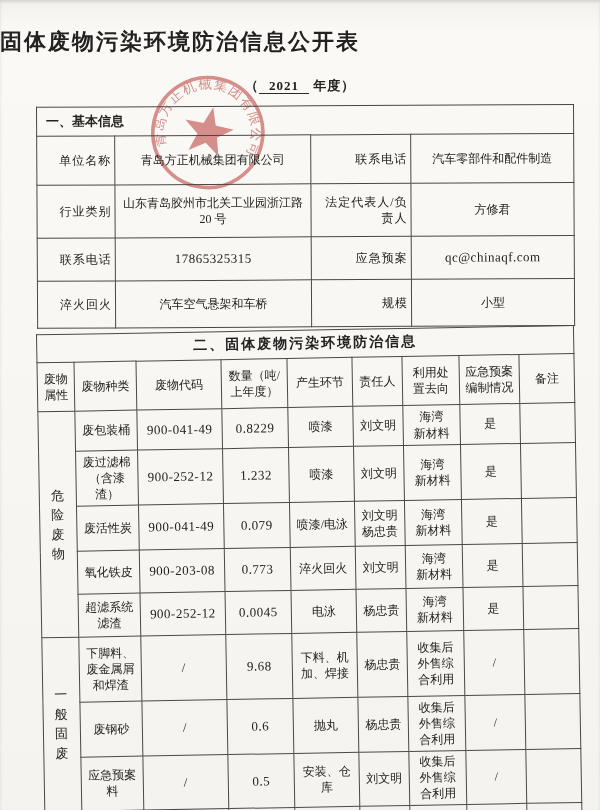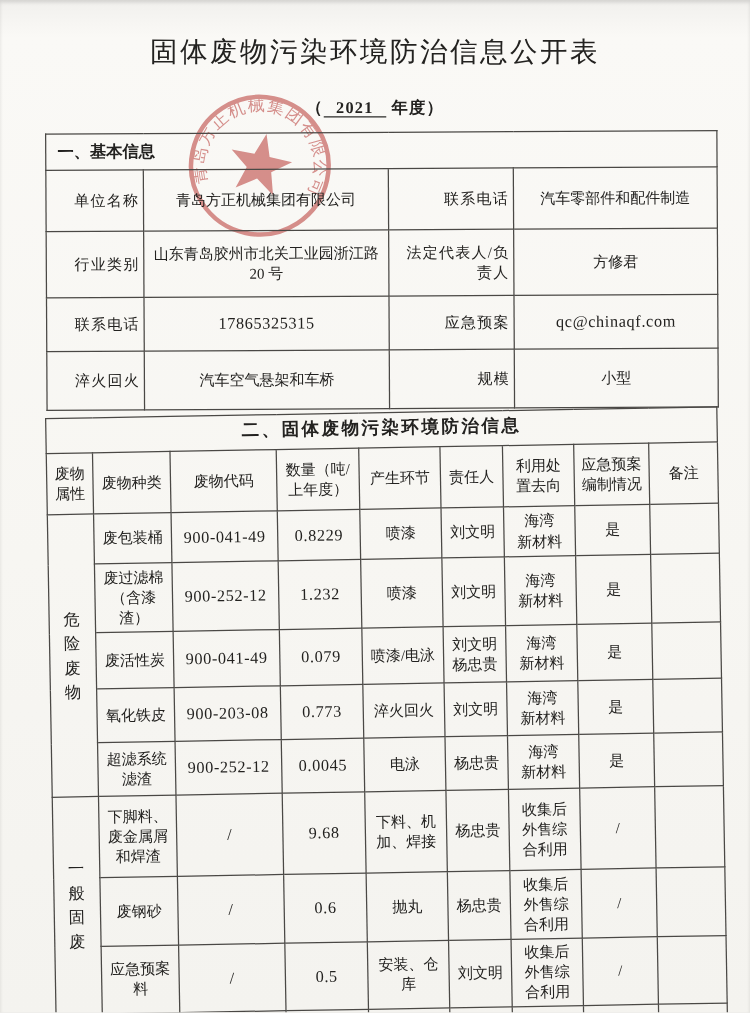--- a/index.html
+++ b/index.html
@@ -11,23 +11,23 @@
   }
   .sheet{
     position:relative;
     width:600px;height:810px;
     overflow:hidden;
     background:linear-gradient(180deg,#f1f0ed 0,#faf9f6 30px,#f7f6f2 55%,#f4f3ef 100%);
     box-shadow:inset 0 2px 3px rgba(0,0,0,.12);
   }
   .title{
     margin:27px 0 0 0;
-    text-align:center;
+    text-align:left;
     font-size:22px;
-    font-weight:normal;
+    font-weight:bold;
     letter-spacing:2px;
   }
   .subtitle{
     margin-top:20px;
     text-align:center;
     font-size:13px;
     font-weight:bold;
     letter-spacing:1px;
   }
   .subtitle .year{

